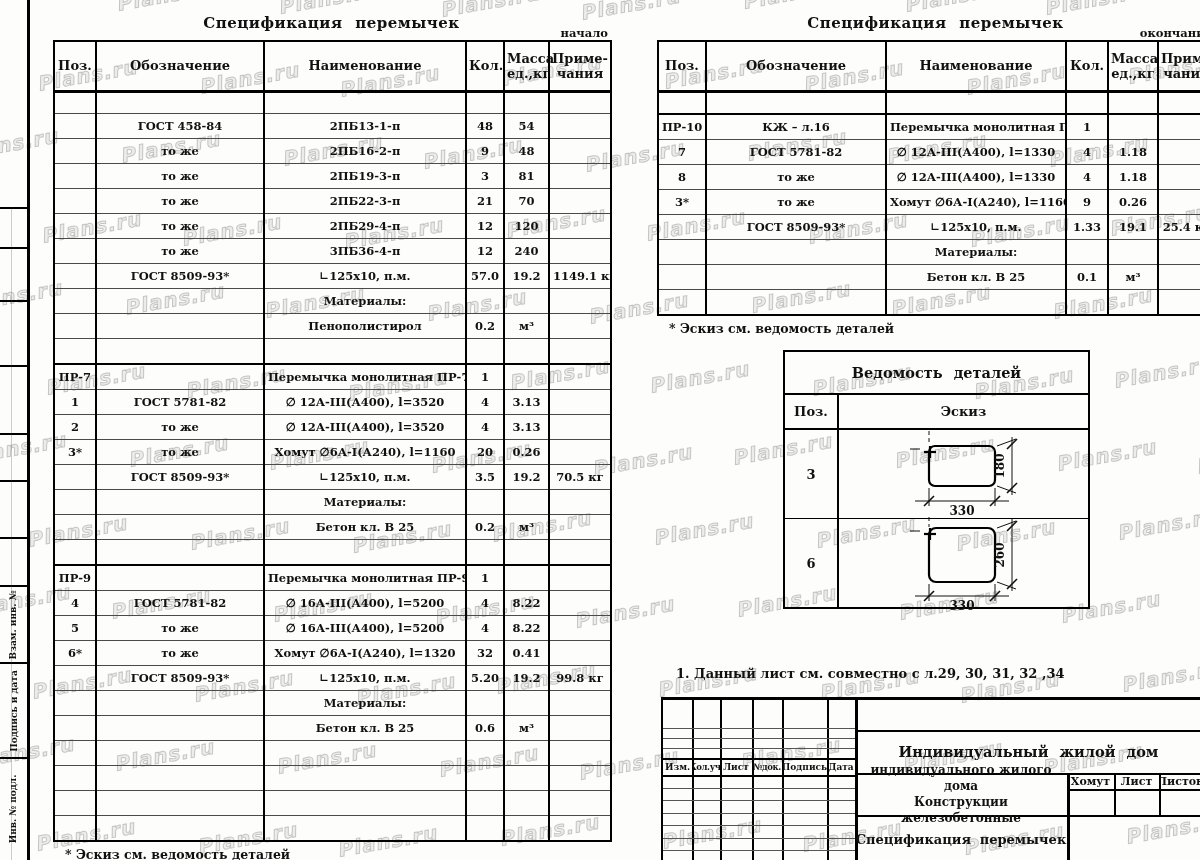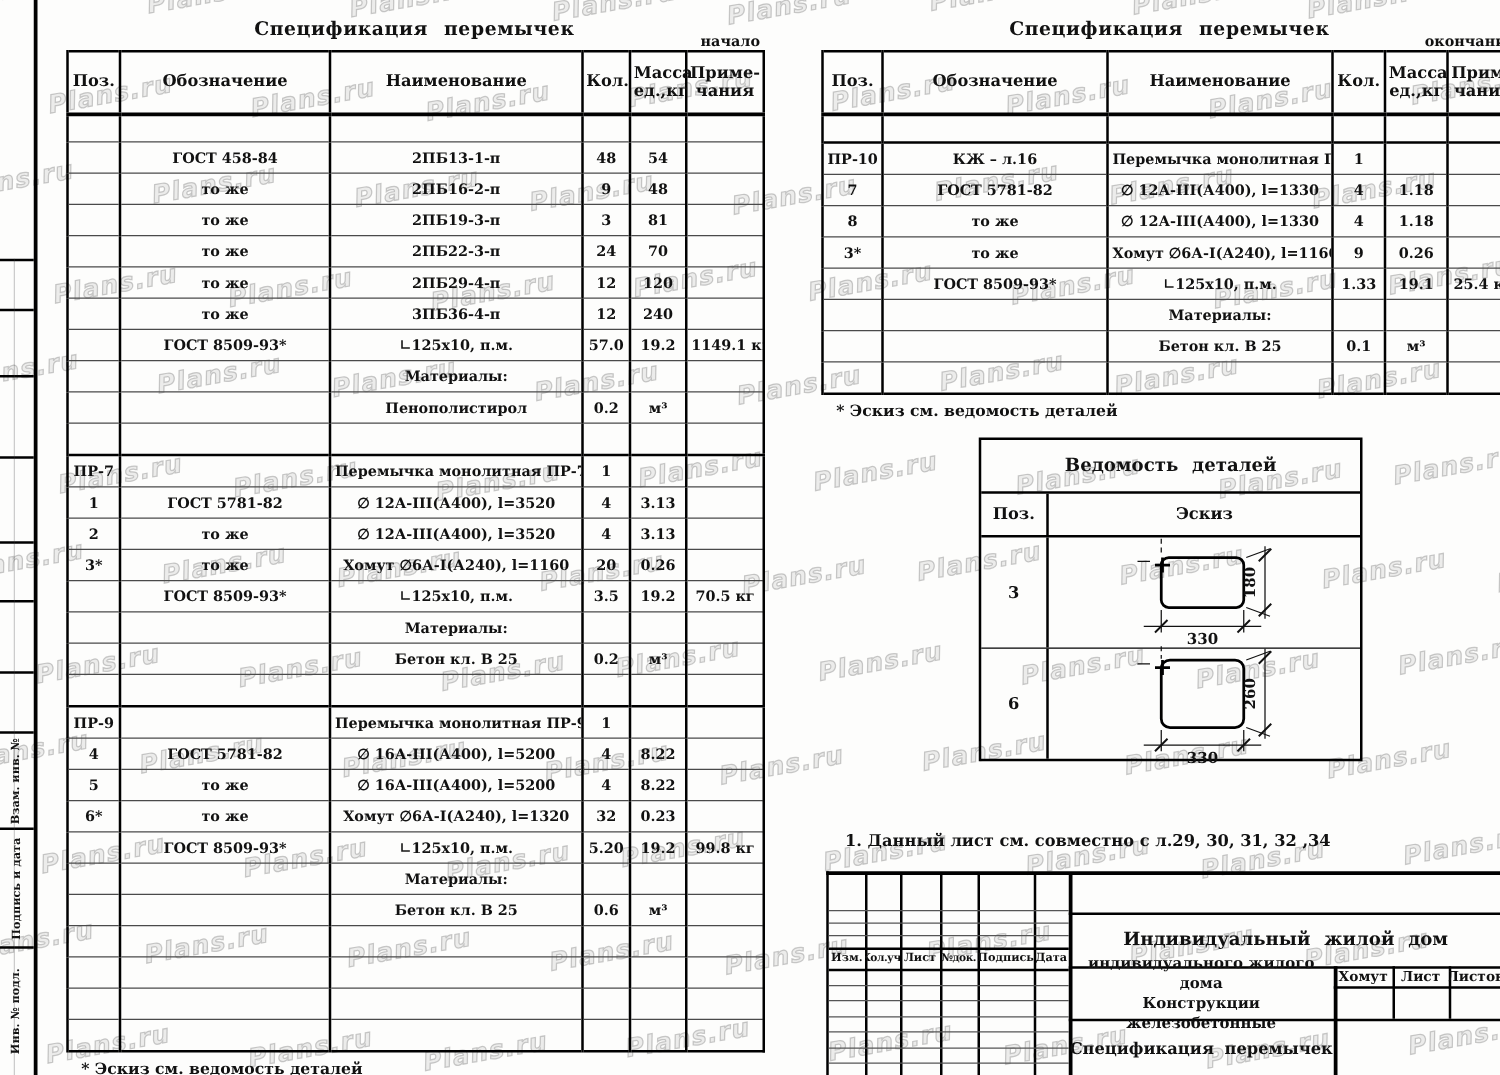--- a/index.html
+++ b/index.html
@@ -245,21 +245,21 @@
             <td>то же</td>
             <td>2ПБ19-3-п</td>
             <td>3</td>
             <td>81</td>
             <td></td>
           </tr>
           <tr>
             <td></td>
             <td>то же</td>
             <td>2ПБ22-3-п</td>
-            <td>24</td>
+            <td>21</td>
             <td>70</td>
             <td></td>
           </tr>
           <tr>
             <td></td>
             <td>то же</td>
             <td>2ПБ29-4-п</td>
             <td>12</td>
             <td>120</td>
             <td></td>
@@ -390,21 +390,21 @@
             <td>∅ 16А-III(А400), l=5200</td>
             <td>4</td>
             <td>8.22</td>
             <td></td>
           </tr>
           <tr>
             <td>6*</td>
             <td>то же</td>
             <td>Хомут ∅6А-I(А240), l=1320</td>
             <td>32</td>
-            <td>0.23</td>
+            <td>0.41</td>
             <td></td>
           </tr>
           <tr>
             <td></td>
             <td>ГОСТ 8509-93*</td>
             <td>∟125x10, п.м.</td>
             <td>5.20</td>
             <td>19.2</td>
             <td>99.8 кг</td>
           </tr>

